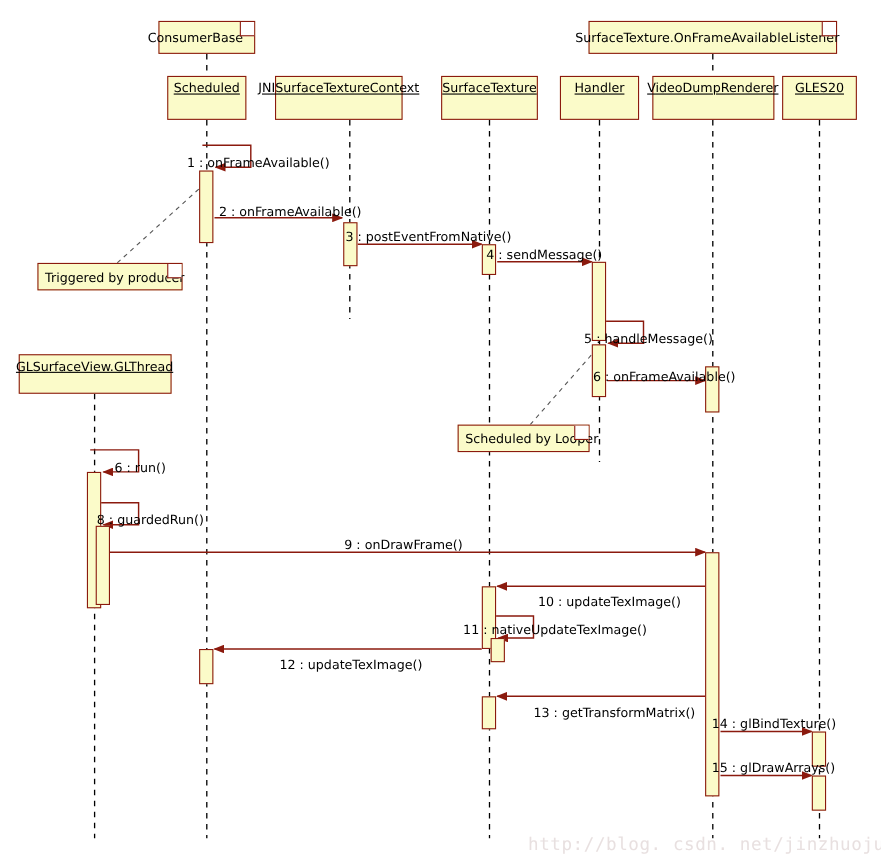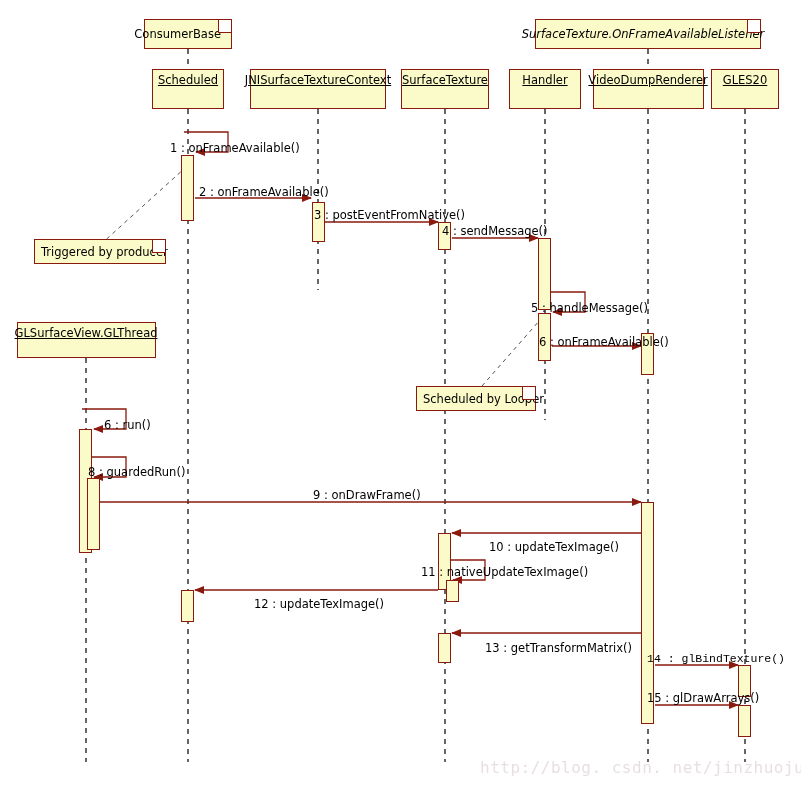--- a/index.html
+++ b/index.html
@@ -150,34 +150,34 @@
       <div class="activation" style="left: 438px; top: 633px; width: 13px; height: 30px;"></div>
       <div class="activation" style="left: 738px; top: 665px; width: 13px; height: 32px;"></div>
       <div class="activation" style="left: 738px; top: 705px; width: 13px; height: 32px;"></div>
     </div>
 
   <div id="parentboxes-host">
       <div class="lifeline-box" style="left: 144px; top: 19px; width: 88px; height: 30px; align-items: center; padding-top: 0px; justify-content: flex-end;">
         <span class="lifeline-label" style="text-decoration: none; padding-right: 10px;">ConsumerBase</span>
         <div class="note-fold"></div>
       </div>
-      <div class="lifeline-box" style="left: 535px; top: 19px; width: 226px; height: 30px; align-items: center; padding-top: 0px; font-style: italic;">
+      <div class="lifeline-box" style="left: 535px; top: 19px; width: 226px; height: 30px; align-items: center; padding-top: 0px;">
         <span class="lifeline-label" style="text-decoration: none; padding-right: 10px;">SurfaceTexture.OnFrameAvailableListener</span>
         <div class="note-fold"></div>
       </div>
     </div>
 
   <div id="lifelines-host">
       <div class="lifeline-box" style="left: 16.5px; top: 322px; width: 139px; height: 36px;">
         <span class="lifeline-label">GLSurfaceView.GLThread</span>
       </div>
       <div class="lifeline-box" style="left: 152px; top: 69px; width: 72px; height: 40px;">
         <span class="lifeline-label">Scheduled</span>
       </div>
-      <div class="lifeline-box" style="left: 250px; top: 69px; width: 136px; height: 40px;">
+      <div class="lifeline-box" style="left: 250px; top: 69px; width: 116px; height: 40px;">
         <span class="lifeline-label">JNISurfaceTextureContext</span>
       </div>
       <div class="lifeline-box" style="left: 401px; top: 69px; width: 88px; height: 40px;">
         <span class="lifeline-label">SurfaceTexture</span>
       </div>
       <div class="lifeline-box" style="left: 509px; top: 69px; width: 72px; height: 40px;">
         <span class="lifeline-label">Handler</span>
       </div>
       <div class="lifeline-box" style="left: 592.5px; top: 69px; width: 111px; height: 40px;">
         <span class="lifeline-label">VideoDumpRenderer</span>
@@ -205,19 +205,19 @@
       <div class="msg-label" style="left: 442px; top: 225px;">4 : sendMessage()</div>
       <div class="msg-label" style="left: 531px; top: 302px;">5 : handleMessage()</div>
       <div class="msg-label" style="left: 539px; top: 336px;">6 : onFrameAvailable()</div>
       <div class="msg-label" style="left: 104px; top: 419px;">6 : run()</div>
       <div class="msg-label" style="left: 88px; top: 466px;">8 : guardedRun()</div>
       <div class="msg-label" style="left: 313px; top: 489px;">9 : onDrawFrame()</div>
       <div class="msg-label" style="left: 489px; top: 541px;">10 : updateTexImage()</div>
       <div class="msg-label" style="left: 421px; top: 566px;">11 : nativeUpdateTexImage()</div>
       <div class="msg-label" style="left: 254px; top: 598px;">12 : updateTexImage()</div>
       <div class="msg-label" style="left: 485px; top: 642px;">13 : getTransformMatrix()</div>
-      <div class="msg-label" style="left: 647px; top: 652px; font-family: Liberation Mono, monospace;">14 : glBindTexture()</div>
+      <div class="msg-label" style="left: 647px; top: 652px;">14 : glBindTexture()</div>
       <div class="msg-label" style="left: 647px; top: 692px;">15 : glDrawArrays()</div>
     </div>
 
   <div class="watermark" style="left: 480px; top: 758px;">http://blog. csdn. net/jinzhuojun</div>
 
 </div>
 
 </body></html>

